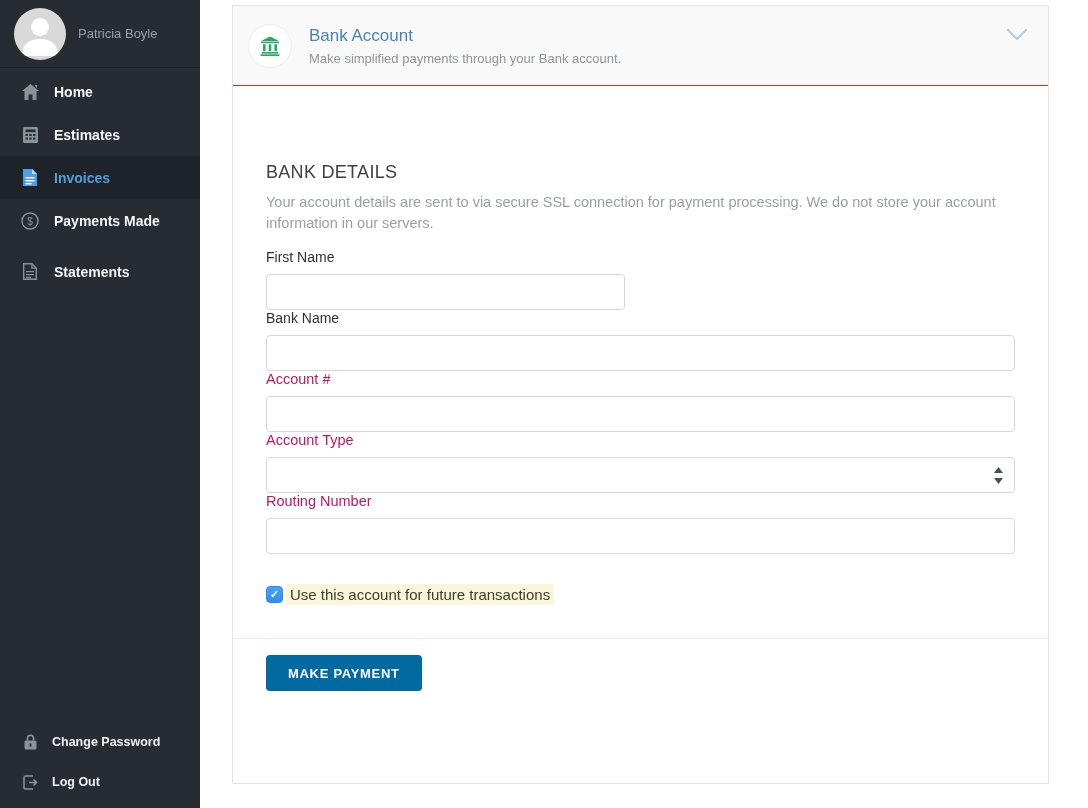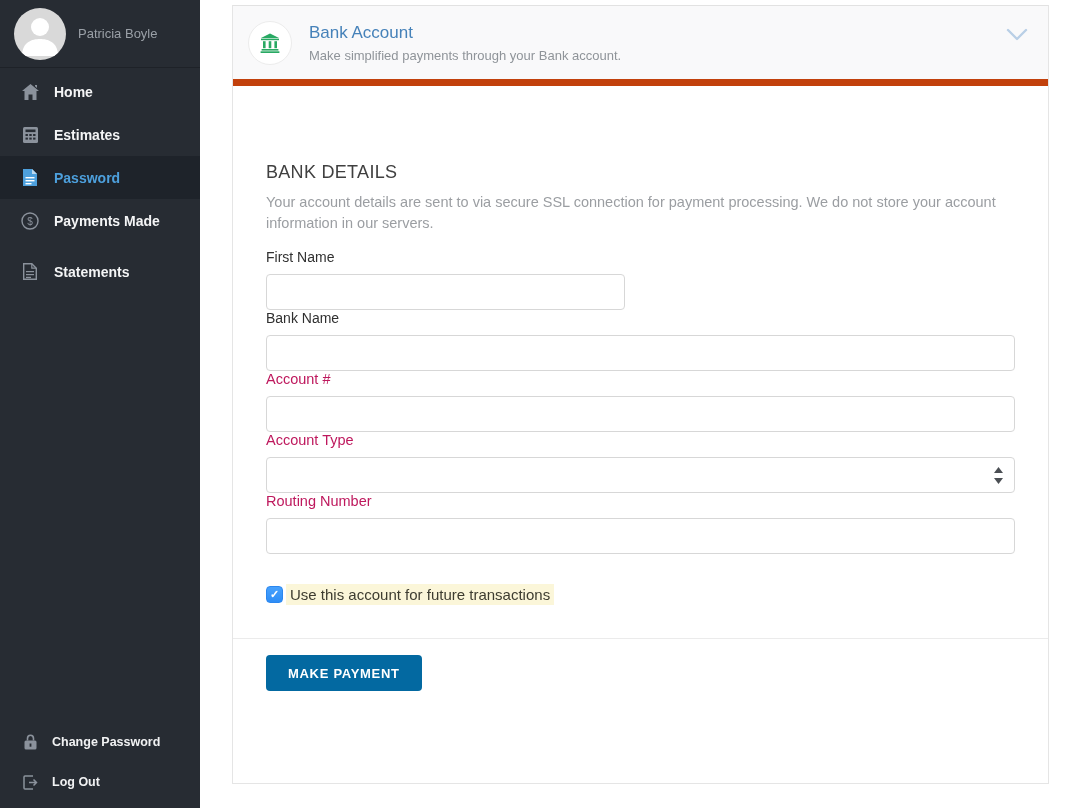--- a/index.html
+++ b/index.html
@@ -18,21 +18,21 @@
   .nav-item.active { background: #1e232a; }
   .nav-item.active .lbl { color: #4da0dd; }
   .nav-item.gap-top { margin-top: 8px; }
   .sidebar-footer { position: absolute; left: 0; bottom: 6px; width: 200px; }
   .foot-item { height: 40px; display: flex; align-items: center; padding-left: 23px; cursor: pointer; }
   .foot-item .icn { width: 15px; height: 16px; display: flex; align-items: center; justify-content: center; flex: none; }
   .foot-item .lbl { margin-left: 14px; color: #f1f2f3; font-size: 12.5px; font-weight: 700; }
 
   
   .panel { position: absolute; left: 232px; top: 5px; width: 817px; height: 779px; background: #fff; border: 1px solid #e5e5e5; border-top-color: #e2e2e2; }
-  .panel-header { height: 80px; background: #f9f9fa; border-bottom: 7px solid #c2410c; display: flex; align-items: center; padding-left: 15px; position: relative; cursor: pointer; }
+  .panel-header { height: 80px; background: #f9f9fa; border-bottom: 1px solid #c2410c; display: flex; align-items: center; padding-left: 15px; position: relative; cursor: pointer; }
   .method-circle { width: 44px; height: 44px; border-radius: 50%; background: #fff; border: 1px solid #ececec; display: flex; align-items: center; justify-content: center; flex: none; }
   .method-text { margin-left: 17px; }
   .method-title { color: #4682b9; font-size: 17px; }
   .method-sub { color: #8f9499; font-size: 13px; margin-top: 5px; }
   .chevron { position: absolute; right: 20px; top: 22px; }
 
   .panel-body { padding: 76px 35px 0 33px; }
   .section-title { color: #404040; font-size: 18px; letter-spacing: 0.3px; }
   .section-desc { color: #9b9ea2; font-size: 14.5px; line-height: 21px; margin-top: 9px; }
 
@@ -101,21 +101,21 @@
           <svg width="14" height="17" viewBox="0 0 14 17">
             <path d="M0 0 H9 L14 5 V17 H0 Z" fill="#4da0dd"></path>
             <path d="M9 0 L14 5 H9 Z" fill="#bcd9ef"></path>
             <g fill="#ffffff">
                 <rect x="2.5" y="8" width="9" height="1.4"></rect>
                 <rect x="2.5" y="11" width="9" height="1.4"></rect>
                 <rect x="2.5" y="14" width="6" height="1.4"></rect>
               </g>
           </svg>
         </span>
-        <span class="lbl">Password</span>
+        <span class="lbl">Invoices</span>
       </div>
       <div class="nav-item">
         <span class="icn">
           <svg width="18" height="18" viewBox="0 0 18 18">
             <circle cx="9" cy="9" r="8" fill="none" stroke="#8b929c" stroke-width="1.4"></circle>
             <text x="9" y="12.6" text-anchor="middle" font-family="Liberation Sans, sans-serif" font-size="10" fill="#8b929c">$</text>
           </svg>
         </span>
         <span class="lbl">Payments Made</span>
       </div>

